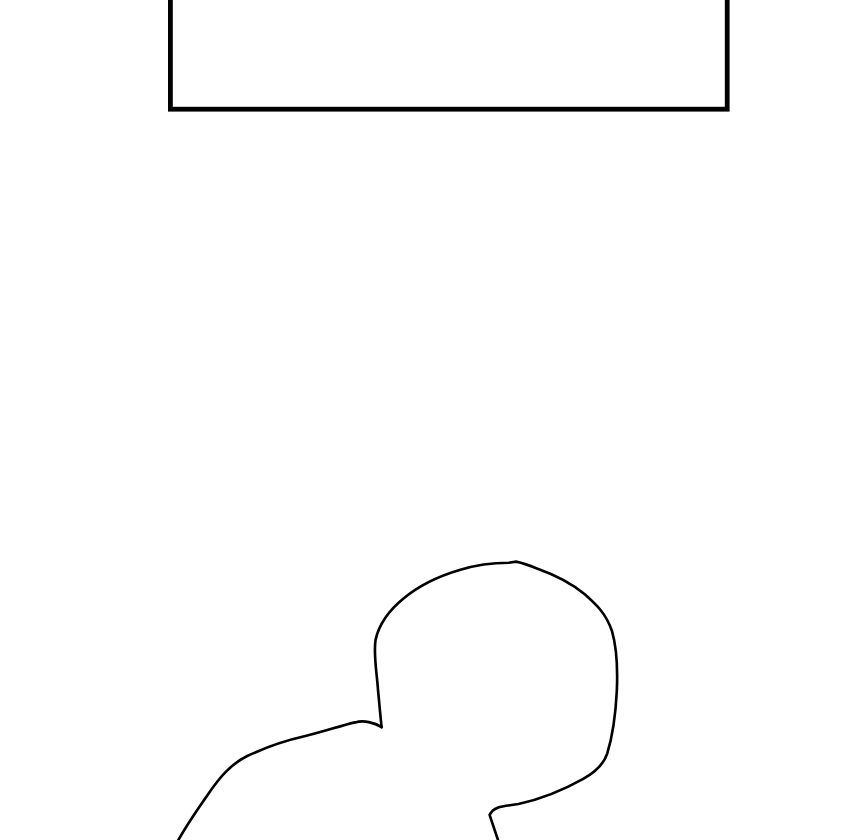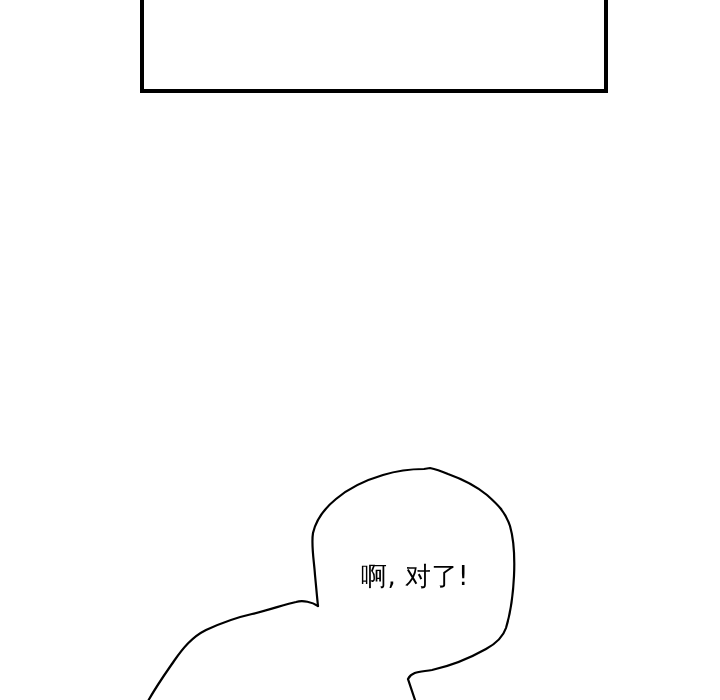--- a/index.html
+++ b/index.html
@@ -67,15 +67,14 @@
              C 316 585, 317 597, 318 606" fill="#ffffff" stroke-width="2.2" stroke-linecap="round" stroke-linejoin="miter" stroke="#000000"></path>
 
     <path d="M 318 606
              C 312 602, 303 600, 296 602
              C 286 604, 269 610, 252 614
              C 234 618, 219 624, 206 630
              C 192 637, 183 648, 174 661
              C 165 674, 155 688, 147 703" fill="none" stroke-width="2.2" stroke-linecap="round" stroke="#000000"></path>
   </svg>
 
-  <div class="bubble-text">啊, 对了!</div>
 
 </div>
 
 </body></html>

